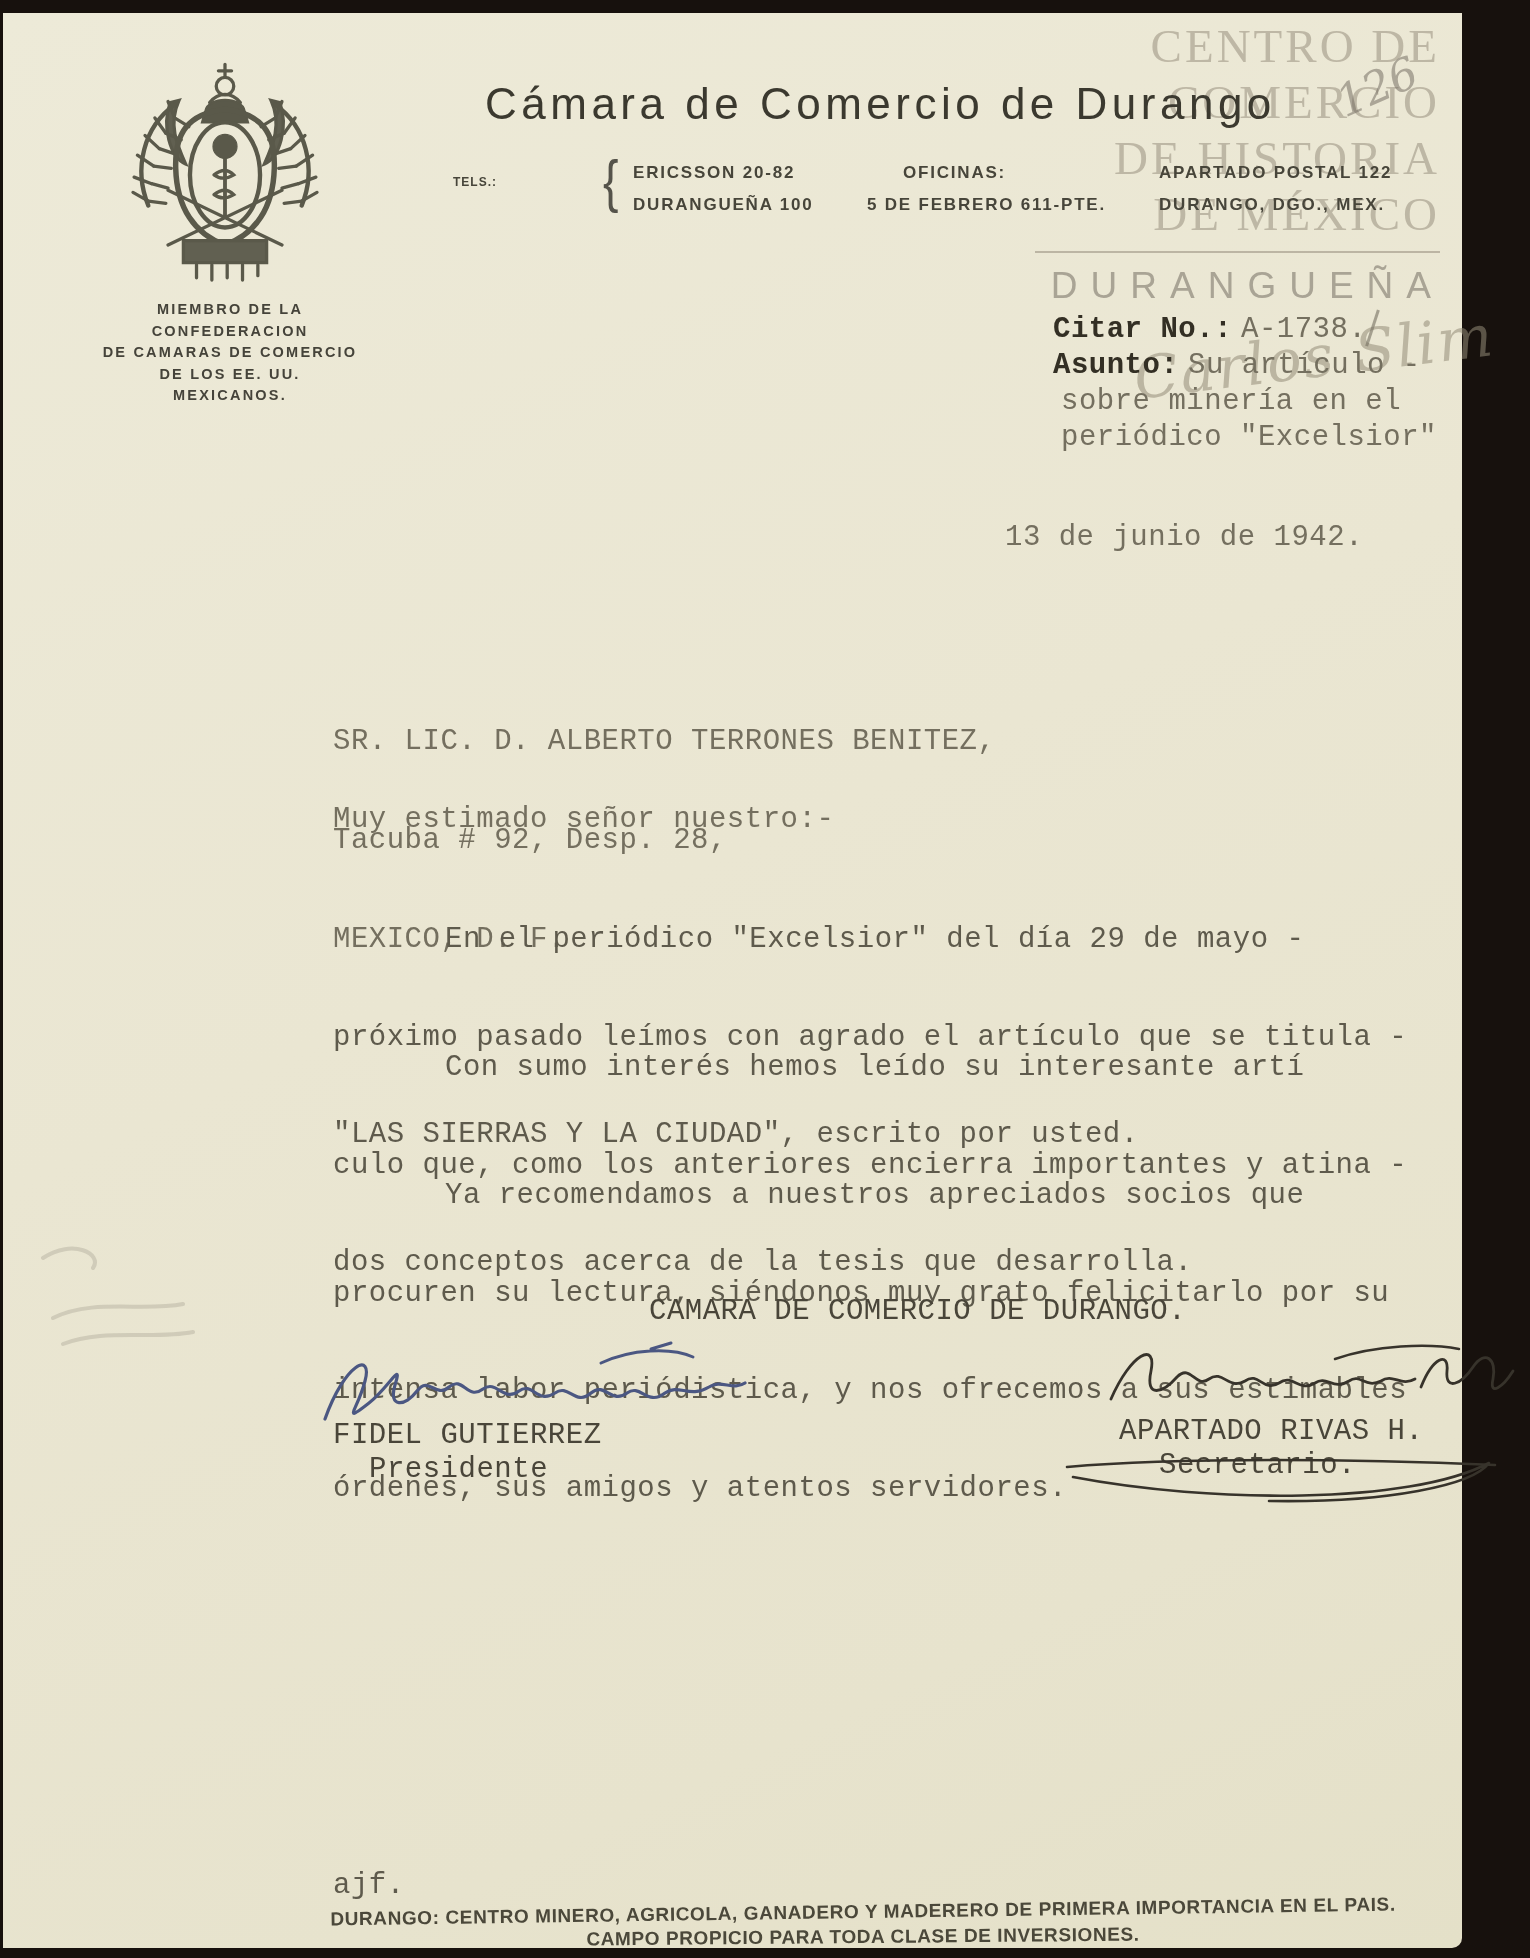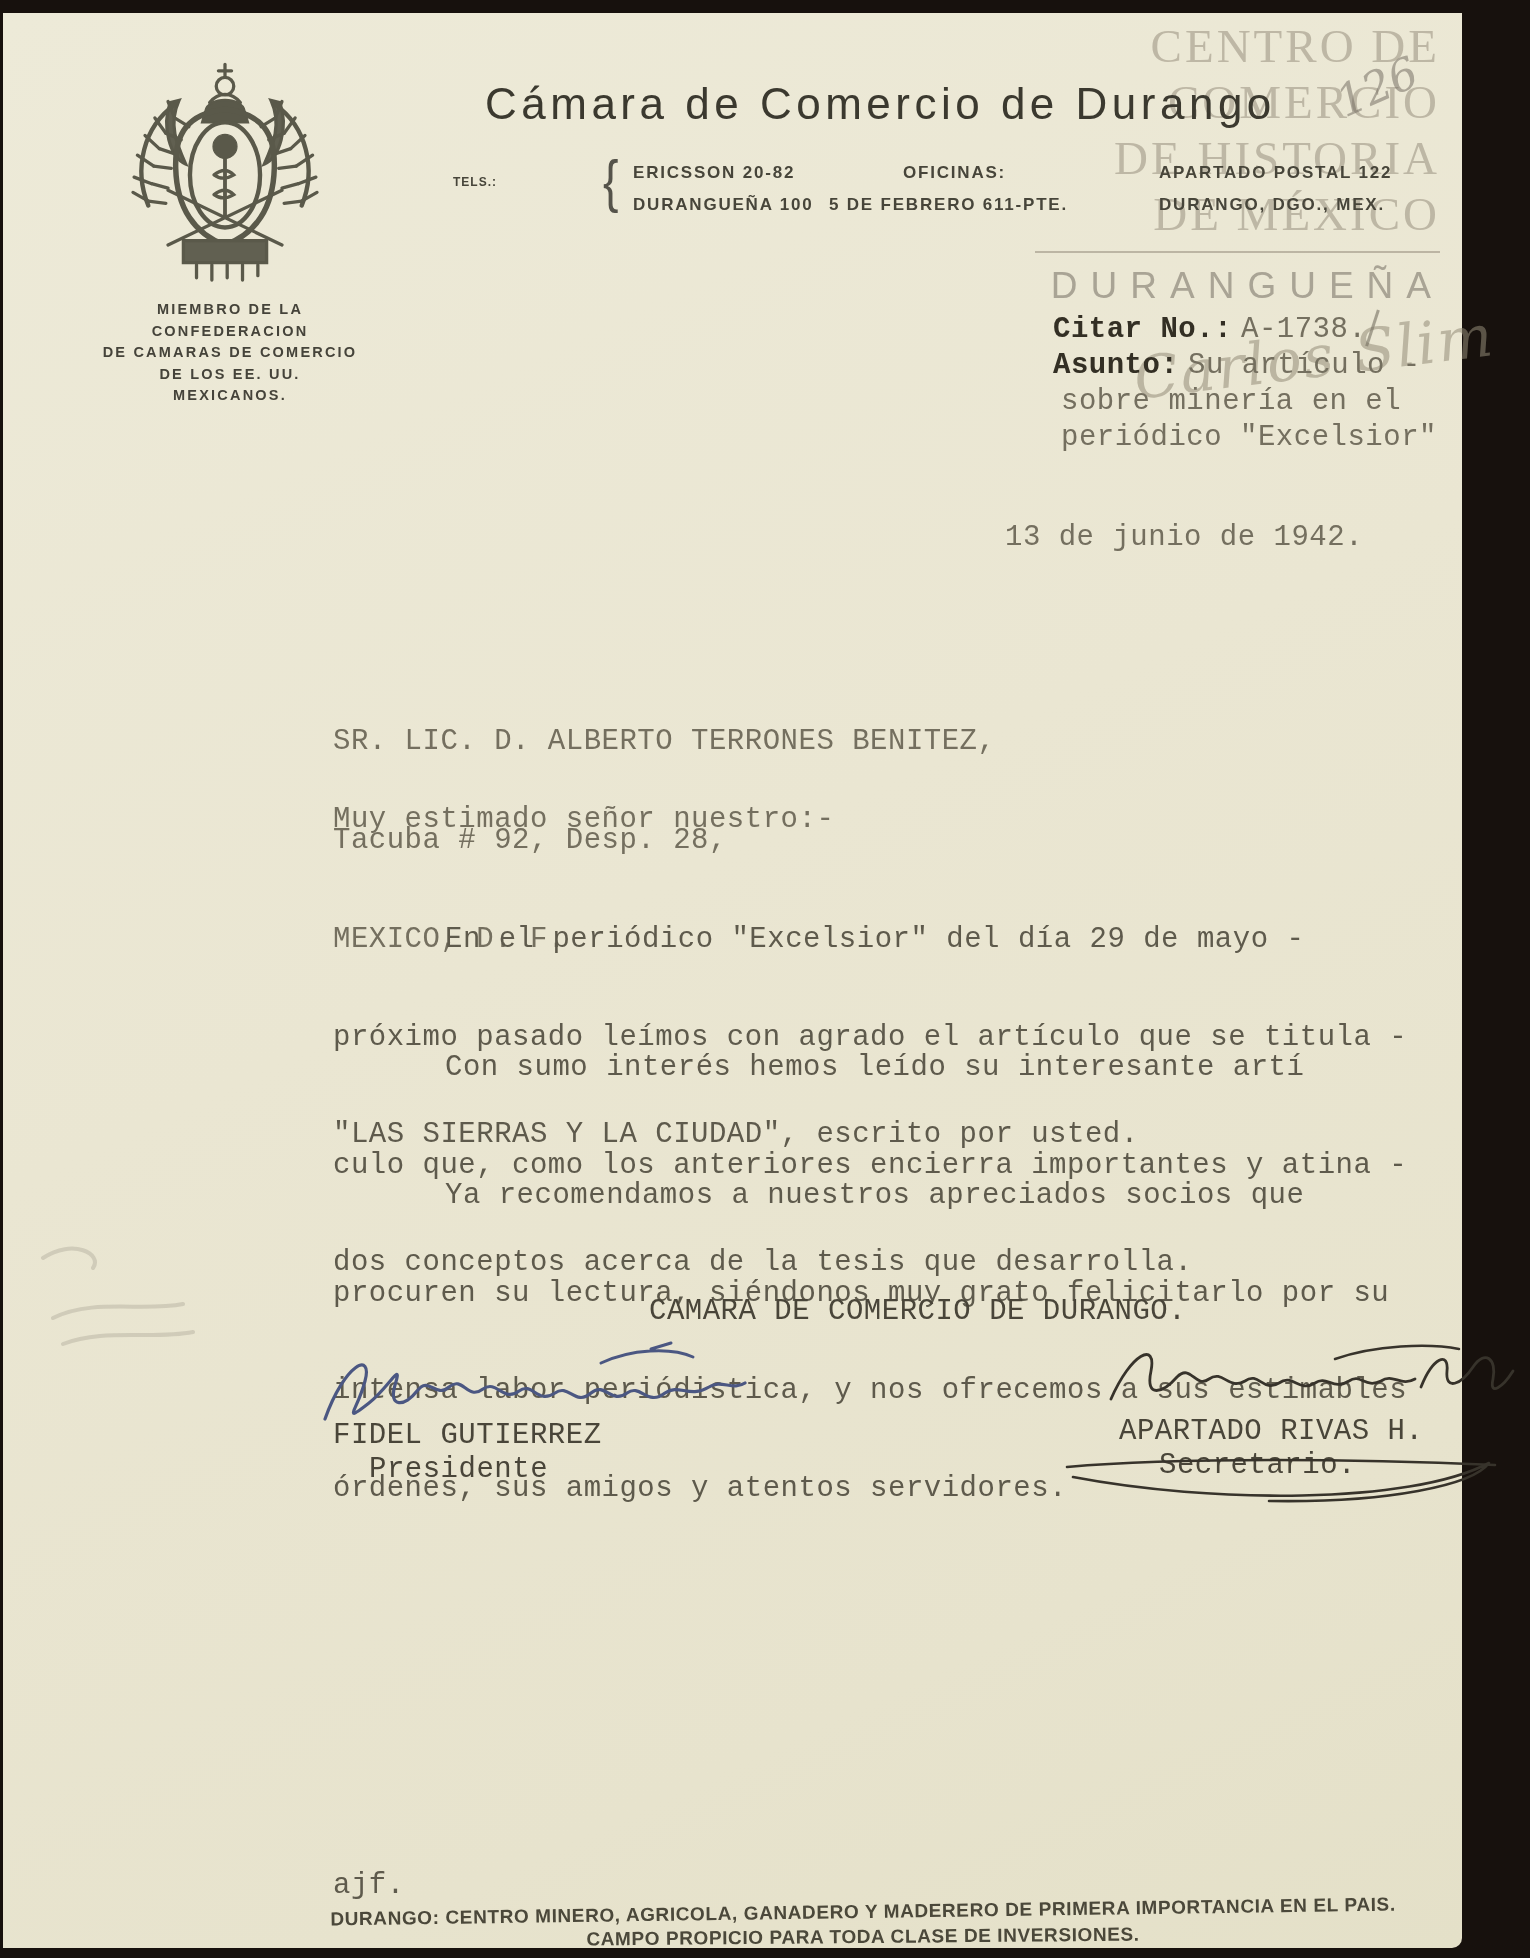--- a/index.html
+++ b/index.html
@@ -93,21 +93,21 @@
     </svg>
   </div>
 
   <div class="abs print-title" style="left:482px;top:66px;">Cámara de Comercio de Durango</div>
 
   <div class="abs print-tels" style="left:450px;top:162px;">TELS.:</div>
   <div class="abs brace" style="left:598px;top:134px;">{</div>
   <div class="abs print-small" style="left:630px;top:150px;">ERICSSON 20-82</div>
   <div class="abs print-small" style="left:630px;top:182px;">DURANGUEÑA 100</div>
   <div class="abs print-small" style="left:900px;top:150px;">OFICINAS:</div>
-  <div class="abs print-small" style="left:826px;top:182px;">5 DE FEBRERO 611-PTE.</div>
+  <div class="abs print-small" style="left:864px;top:182px;">5 DE FEBRERO 611-PTE.</div>
   <div class="abs print-small" style="left:1156px;top:150px;">APARTADO POSTAL 122</div>
   <div class="abs print-small" style="left:1156px;top:182px;">DURANGO, DGO., MEX.</div>
 
   <div class="abs membership" style="left:82px;top:286px;">
     <div>MIEMBRO DE LA CONFEDERACION</div>
     <div>DE CAMARAS DE COMERCIO</div>
     <div>DE LOS EE. UU.</div>
     <div>MEXICANOS.</div>
   </div>
 

